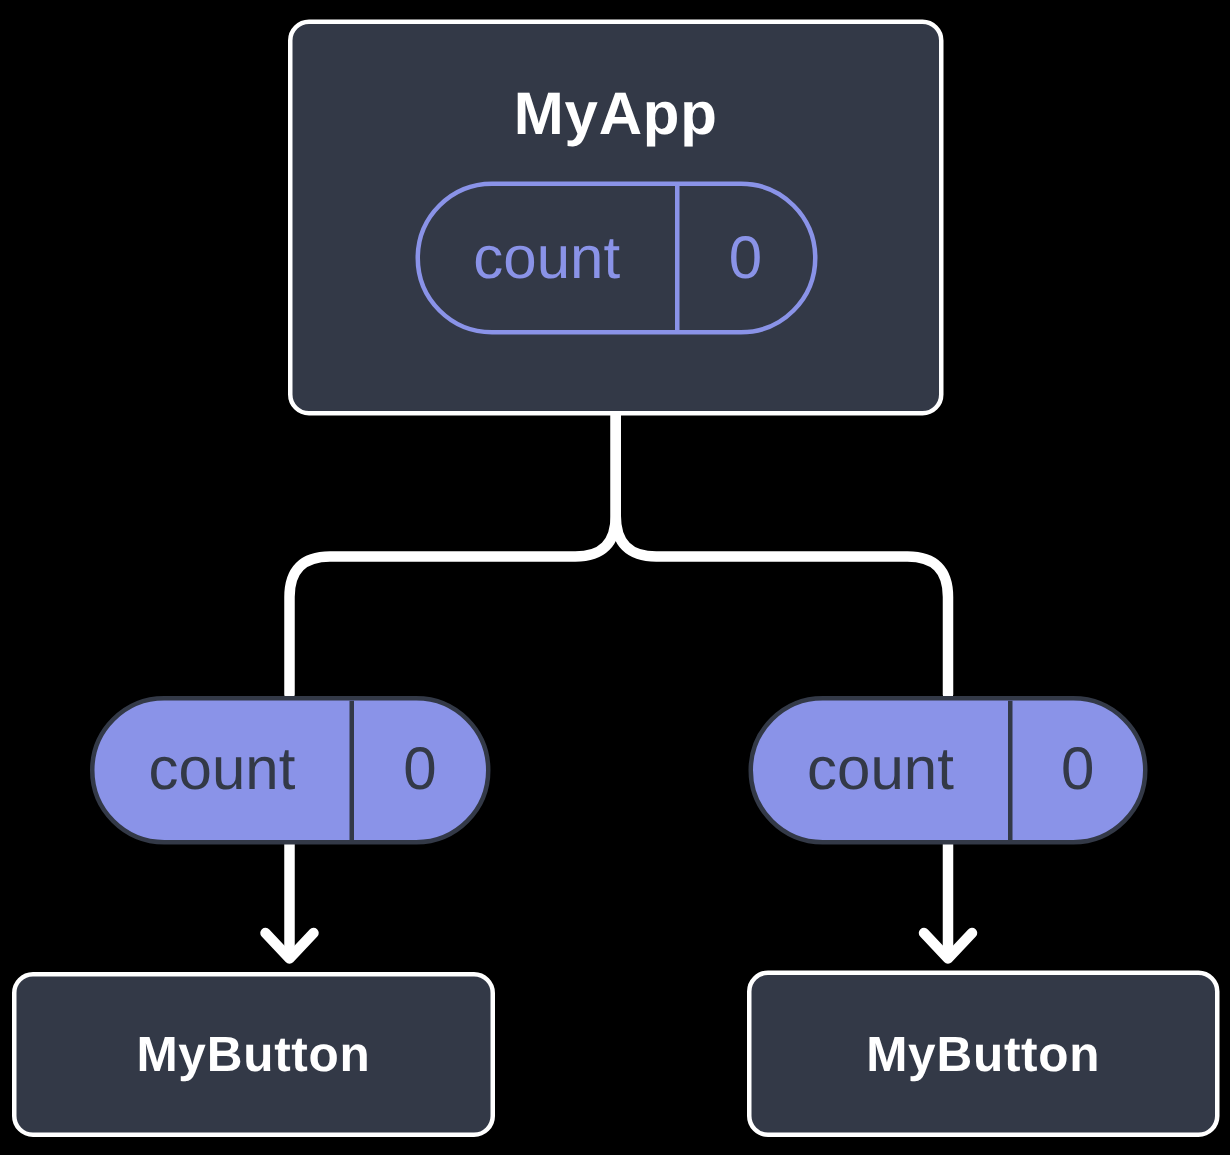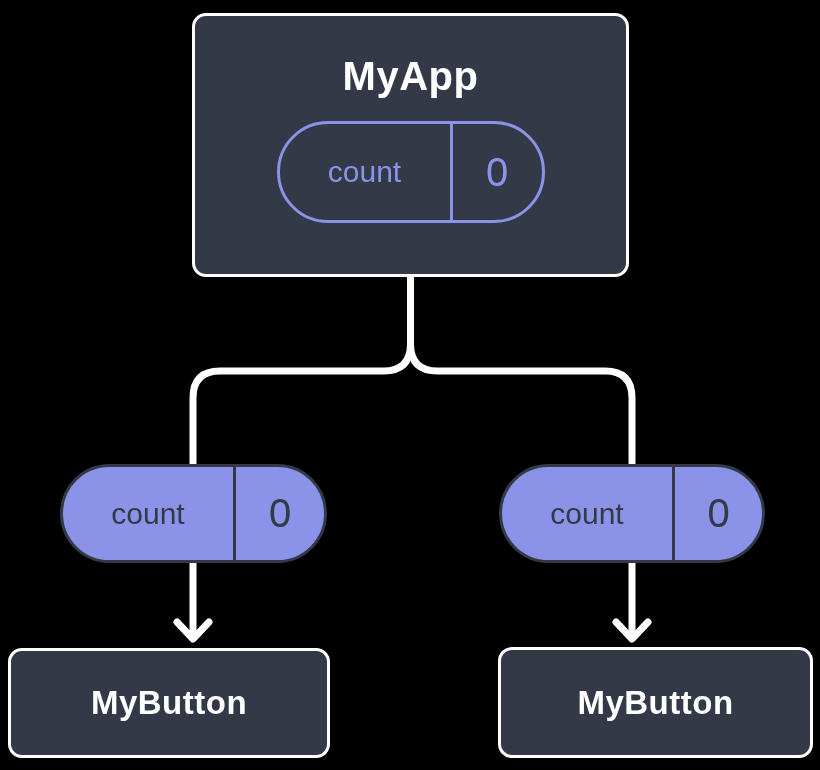--- a/index.html
+++ b/index.html
@@ -46,21 +46,21 @@
     letter-spacing:0.5px;
   }
   .pill{
     display:flex;align-items:stretch;
     border-radius:60px;
     overflow:hidden;
   }
   .pill .seg-name{
     flex:0 0 170px;
     display:flex;align-items:center;justify-content:center;
-    font-size:30px;
+    font-size:40px;
     text-align:right;
   }
   .pill .seg-value{
     flex:1;
     display:flex;align-items:center;justify-content:center;
     font-size:40px;
   }
   .root-pill{
     margin-top:22px;
     width:268px;height:102px;

